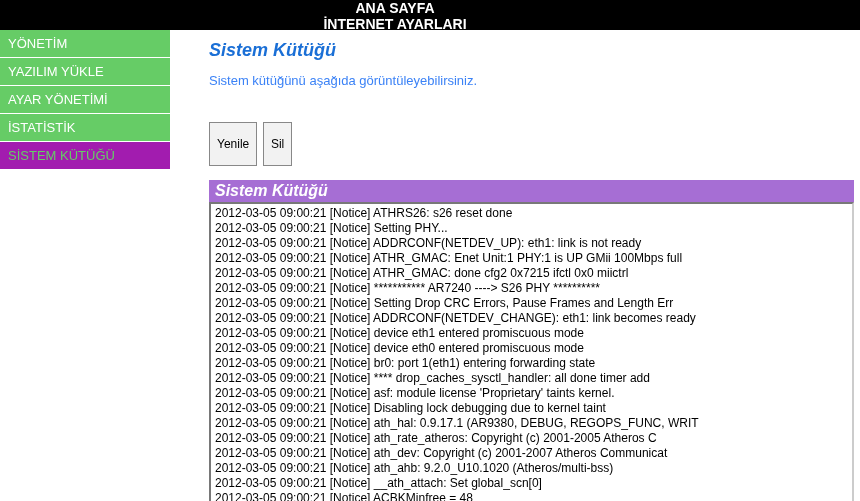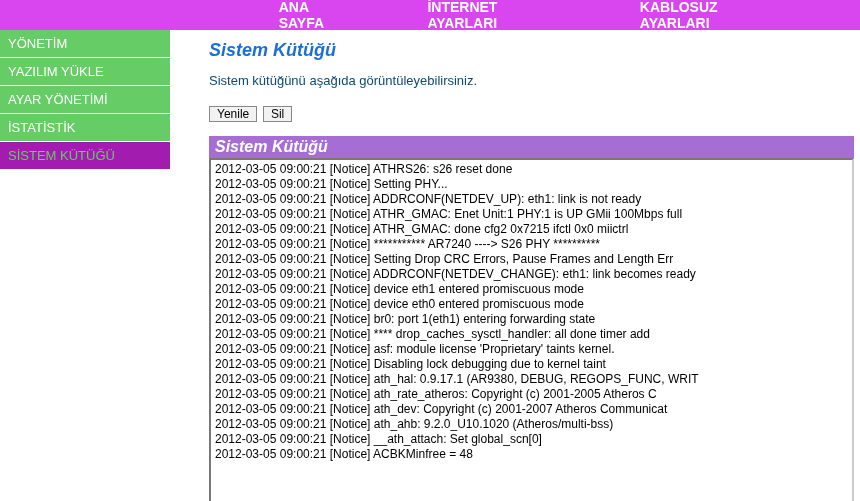--- a/index.html
+++ b/index.html
@@ -1,24 +1,25 @@
 <!DOCTYPE html>
 <html><head>
 <meta charset="utf-8">
 <style>
   * { box-sizing: border-box; margin: 0; padding: 0; }
   body { font-family: Arial, sans-serif; font-size: 13px; background: #fff; width: 860px; }
   .topbar {
-    background: #d946ef;
+    background: #000000;
     height: 30px;
     display: flex;
     align-items: center;
     color: #fff;
     font-weight: bold;
     font-size: 14px;
+    flex-direction: column;
   }
   .topbar .spacer { width: 280px; }
   .topbar .nav-item { margin-right: 70px; cursor: pointer; }
   .layout { display: flex; gap: 29px; }
   .sidebar {
     width: 170px;
     background: #fff;
     font-size: 13px;
   }
   .sidebar .side-item {
@@ -38,28 +39,28 @@
     padding: 10px 6px 0 10px;
   }
   .page-title {
     color: #1a6fd6;
     font-size: 18px;
     font-weight: bold;
     font-style: italic;
     margin-bottom: 12px;
   }
   .desc {
-    color: #0c4a6e;
+    color: #3b82f6;
     font-size: 13px;
-    margin-bottom: 18px;
+    margin-bottom: 34px;
   }
   .btn-row { margin-bottom: 14px; }
   .btn {
     font-size: 12px;
-    padding: 0 7px;
+    padding: 14px 7px;
     border: 1px solid #888;
     background: #f2f2f2;
     cursor: pointer;
     margin-right: 2px;
   }
   .log-header {
     background: #a66ed4;
     color: #fff;
     font-weight: bold;
     font-style: italic;

